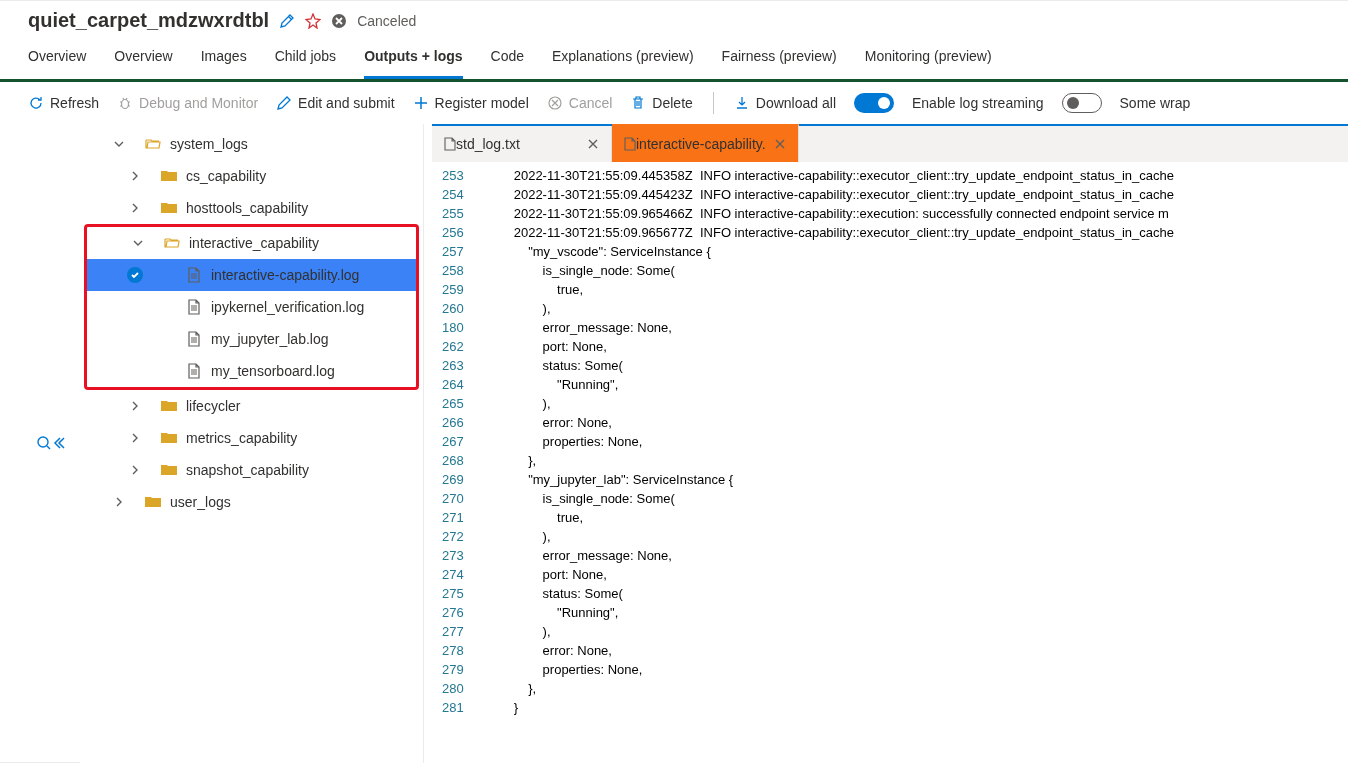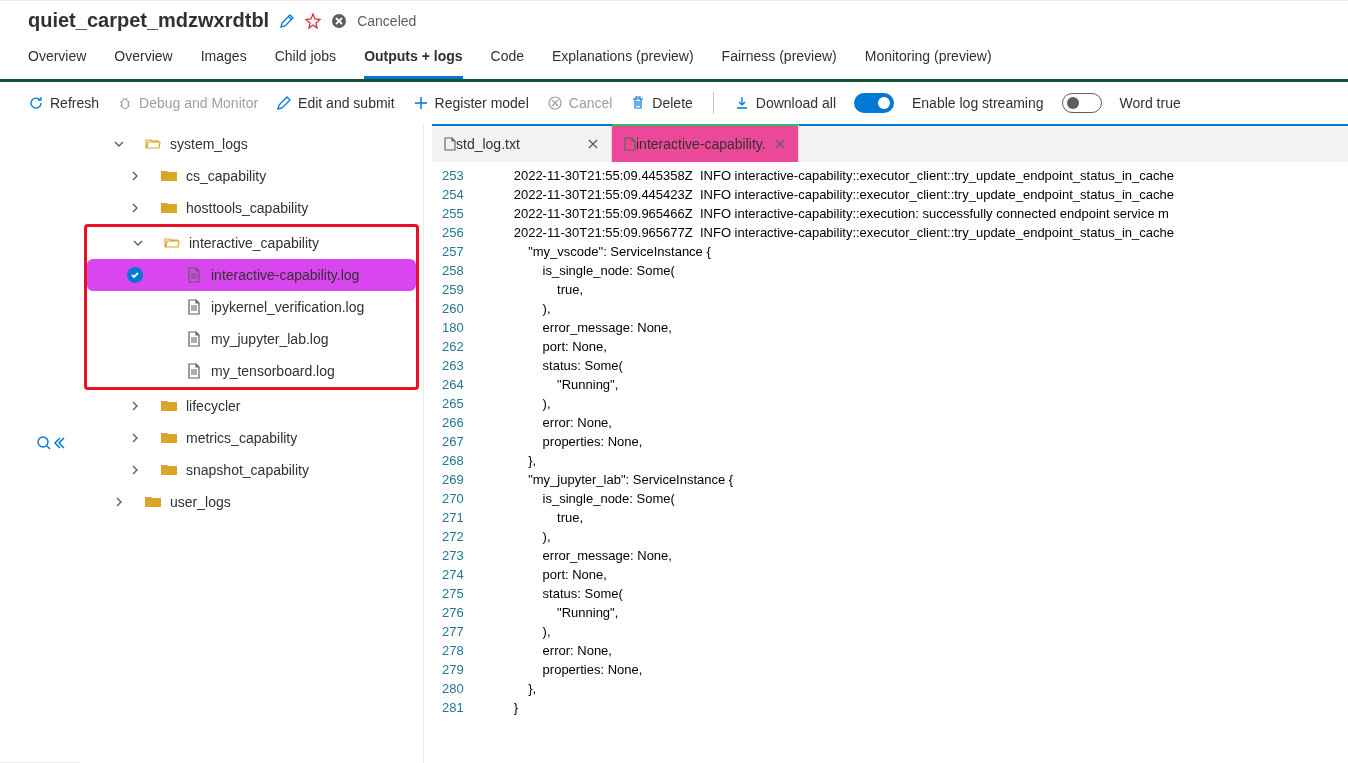--- a/index.html
+++ b/index.html
@@ -19,33 +19,33 @@
 .toggle.on { background: #0078d4; }
 .toggle.off { background: #fff; border: 1px solid #605e5c; }
 .toggle .knob { width: 12px; height: 12px; border-radius: 50%; position: absolute; top: 4px; }
 .toggle.on .knob { background: #fff; right: 4px; }
 .toggle.off .knob { background: #605e5c; left: 4px; top: 3px; }
 .content { flex: 1; display: flex; min-height: 0; }
 .sidebar { width: 424px; border-right: 1px solid #edebe9; display: flex; flex-direction: row; }
 .sb-search { display: flex; align-items: center; justify-content: space-between; padding: 8px 14px 8px 36px; border-bottom: 1px solid #edebe9; color: #0078d4; }
 .tree { flex: 1; overflow: auto; padding: 4px 0; }
 .trow { display: flex; align-items: center; height: 32px; cursor: pointer; padding-right: 8px; }
-.trow.sel { background: #d946ef; border-radius: 6px; }
+.trow.sel { background: #3b82f6; }
 .trow .chev { width: 14px; display: flex; justify-content: center; color: #605e5c; }
 .trow .ficon { width: 18px; display: flex; justify-content: center; margin-right: 8px; }
 .trow .lbl { font-size: 14px; }
 .trow .chk { width: 16px; height: 16px; border-radius: 50%; display: flex; align-items: center; justify-content: center; margin-right: 6px; }
 .trow .chk.on { background: #0078d4; }
 .fold-closed { color: #dba628; }
 .fold-open { color: #dba628; }
 .highlight-box { border: 3px solid #e81123; border-radius: 4px; margin: 0 4px; }
 .main { flex: 1; display: flex; flex-direction: column; min-width: 0; border-top: 2px solid #0078d4; margin-left: 8px; }
 .ftabs { display: flex; background: #f3f2f1; height: 36px; align-items: stretch; }
 .ftab { display: flex; align-items: center; gap: 8px; padding: 0 12px; border-right: 1px solid #e1dfdd; cursor: pointer; min-width: 180px; justify-content: space-between; }
-.ftab.active { background: #ec4899; border-top: 2px solid #22c55e; margin-top: -2px; }
+.ftab.active { background: #f97316; border-top: 2px solid #f97316; margin-top: -2px; }
 .ftab .ft-l { display: flex; align-items: center; gap: 0; }
 .editor { flex: 1; display: flex; overflow: hidden; font-family: Consolas, "Courier New", monospace; font-size: 13px; line-height: 19px; gap: 32px; }
 .gutter { background: #fff; color: #237893; text-align: right; padding: 4px 18px 4px 10px; user-select: none; }
 .code { flex: 1; padding: 4px 0; white-space: pre; overflow: hidden; color: #000; }
 .codeln { height: 19px; }
 svg { display: block; }
 </style>
 </head>
 <body>
 
@@ -144,21 +144,21 @@
       </span>
       <span>Download all</span>
     </div>
     <div class="toggle on">
         <div class="knob"></div>
       </div>
     <span>Enable log streaming</span>
     <div class="toggle off">
         <div class="knob"></div>
       </div>
-    <span>Word true</span>
+    <span>Some wrap</span>
   </div>
 
   <div class="content">
     <div class="sidebar">
       <div class="sb-search">
         <span class="ic">
           <svg width="16" height="16" viewBox="0 0 16 16">
               <circle cx="7" cy="7" r="5" fill="none" stroke="currentColor" stroke-width="1.4"></circle>
               <path stroke="currentColor" stroke-width="1.4" d="M11 11l3 3"></path>
             </svg>

